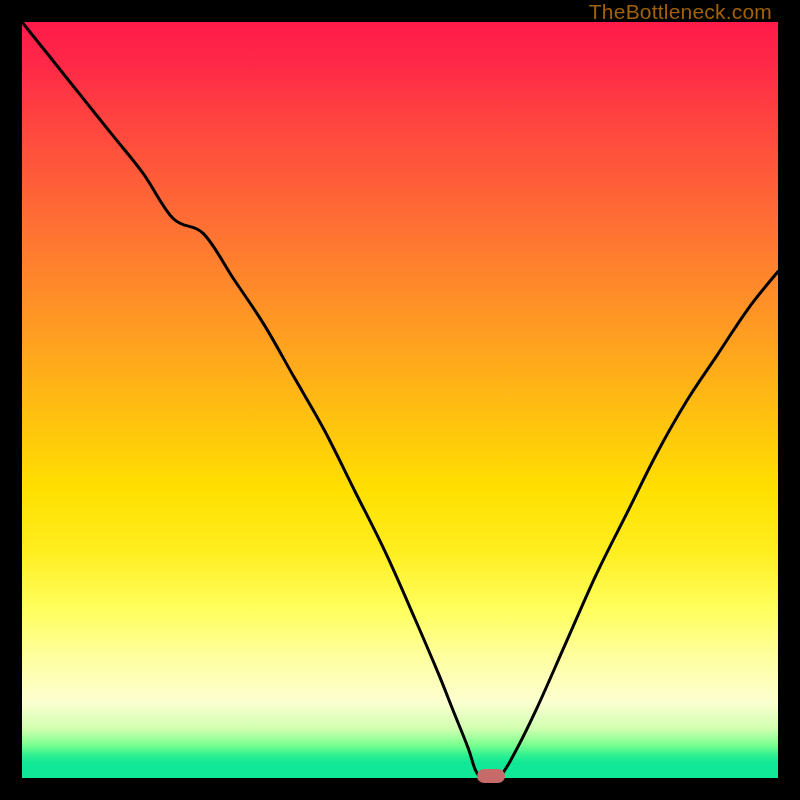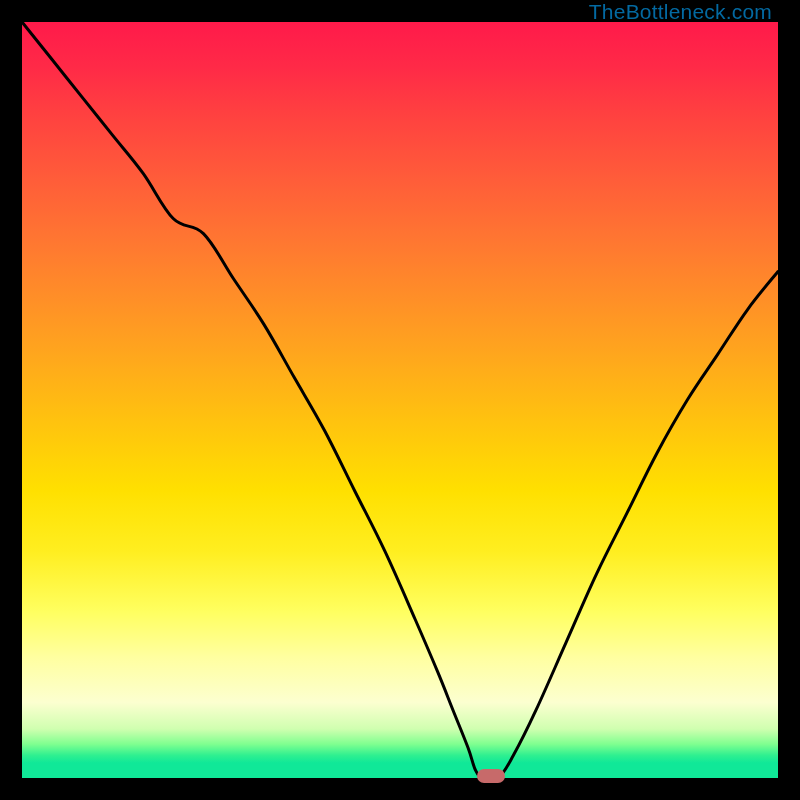--- a/index.html
+++ b/index.html
@@ -39,21 +39,21 @@
       #10e898 100%
     );
   }
   .watermark {
     position: absolute;
     top: 0;
     right: 28px;
     font-family: Arial, Helvetica, sans-serif;
     font-size: 21px;
     font-weight: 500;
-    color: #0369a1;
+    color: #a16207;
     letter-spacing: 0.2px;
     user-select: none;
   }
   svg.curve {
     position: absolute;
     left: 0;
     top: 0;
     width: 756px;
     height: 756px;
     overflow: visible;

